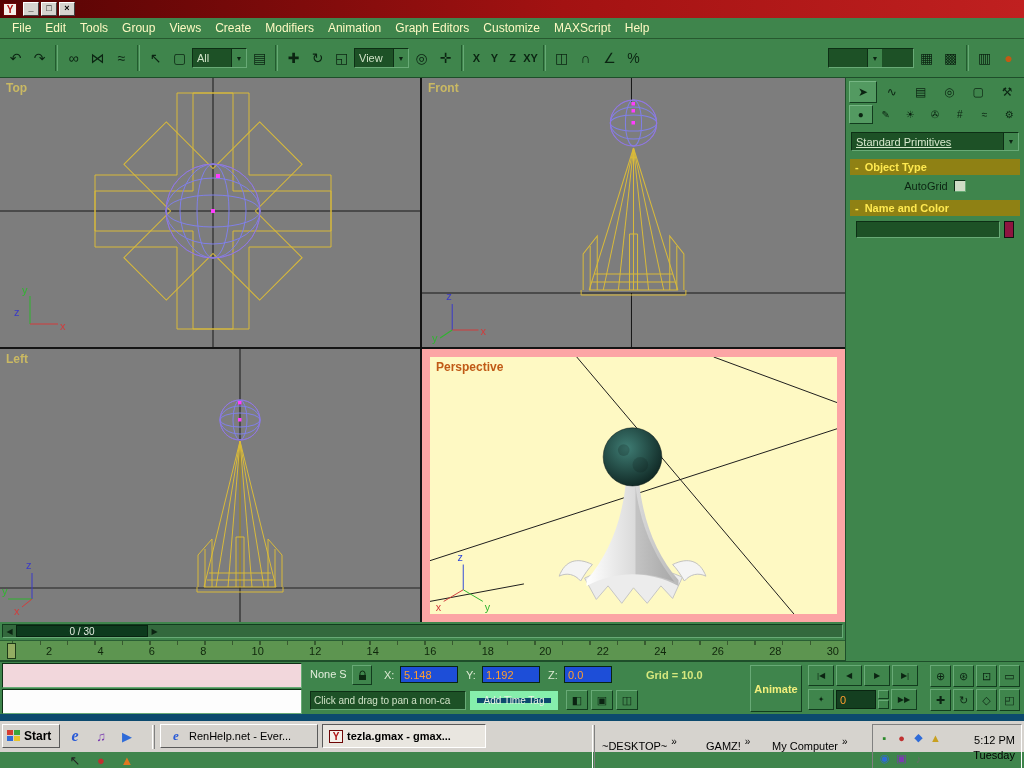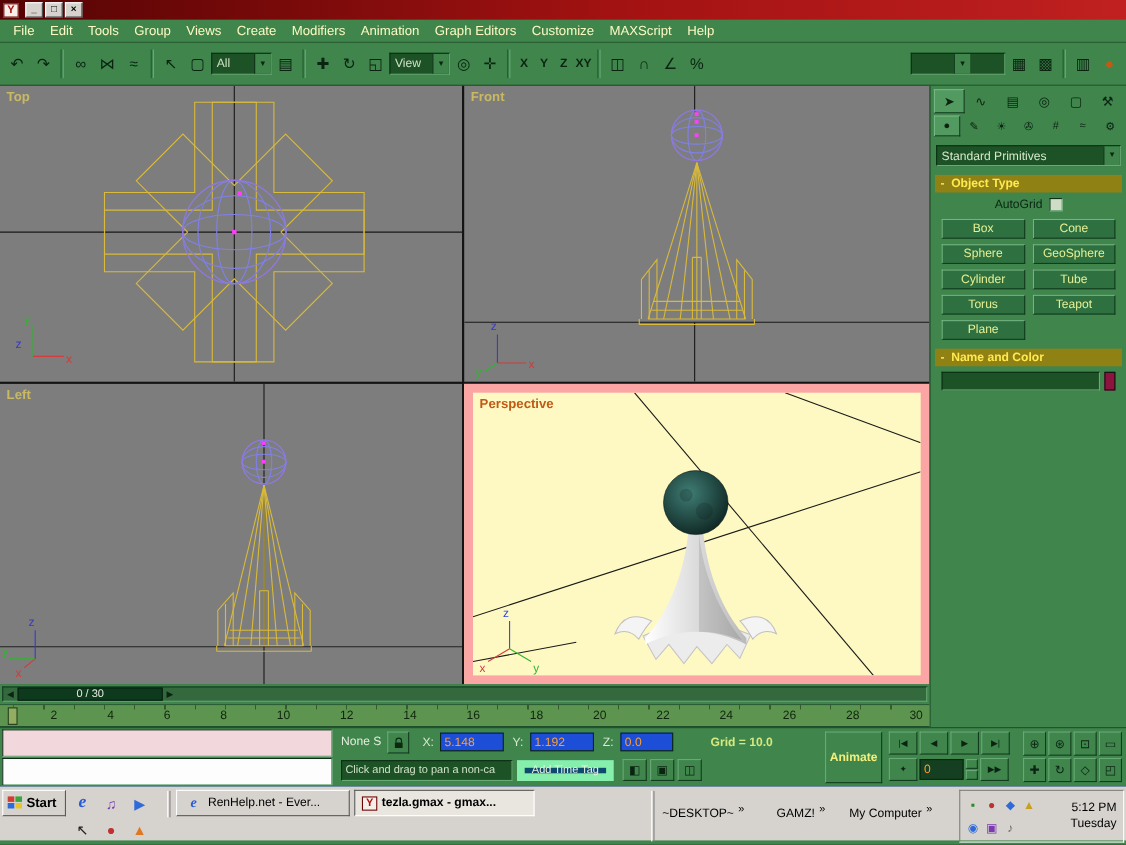--- a/index.html
+++ b/index.html
@@ -51,21 +51,21 @@
   
   .cmd-panel { position:absolute; left:845px; top:78px; width:179px; height:583px; background:#3f854c;
     border-left:1px solid #1e4e2a; padding:3px 3px; }
   .ptabs { display:flex; gap:1px; margin-bottom:2px; }
   .ptab { flex:1; height:22px; display:flex; align-items:center; justify-content:center;
     font-size:12px; color:#0b2412; border:1px solid transparent; }
   .ptab.active { background:#539a61; border-color:#76b684 #123c1e #123c1e #76b684; }
   .pcats .ptab { height:19px; font-size:10px; }
   .pdd { margin:8px 2px 2px; height:19px; background:#1d5126; border:1px solid;
     border-color:#0d2f15 #68aa76 #68aa76 #0d2f15; color:#d6e8cc; display:flex; align-items:center; }
-  .pdd .val { flex:1; padding:0 4px; }
+  .pdd .val { flex:1; padding:0 4px;text-decoration:underline; }
   .rollout { height:16px; background:#8f8114; color:#ffe94f; display:flex; align-items:center;
     margin:8px 1px 5px; padding:0 5px; font-weight:bold; gap:6px; }
   .autogrid { display:flex; align-items:center; justify-content:center; gap:6px; color:#0b2412; margin:2px 0 7px; }
   .checkbox { width:12px; height:12px; background:#cfdcc6; border:1px solid;
     border-color:#0d2f15 #68aa76 #68aa76 #0d2f15; }
   .objgrid { display:grid; grid-template-columns:1fr 1fr; gap:5px 7px; padding:0 7px; }
   .obtn { height:18px; background:#2e7040; border:1px solid; border-color:#74b382 #123c1e #123c1e #74b382;
     color:#e6ef93; display:flex; align-items:center; justify-content:center; font-size:11px; }
   .namerow { display:flex; gap:4px; padding:0 7px; margin-top:5px; }
   .nameinput { flex:1; height:17px; background:#1d5126; border:1px solid;
@@ -125,22 +125,22 @@
   .frame-field { width:40px; height:19px; background:#143f20; border:1px solid #0a2511;
     color:#ff9e2e; font-size:11px; padding:0 3px; font-family:"Liberation Sans",sans-serif; }
   .spin { width:11px; height:19px; display:flex; flex-direction:column; gap:1px; }
   .spin i { flex:1; background:#3f854c; border:1px solid; border-color:#68aa76 #123c1e #123c1e #68aa76; }
   .navgrid { position:absolute; left:930px; top:3px; display:grid; grid-template-columns:repeat(4,21px);
     grid-auto-rows:22px; gap:2px; }
   .navbtn { background:#3f854c; border:1px solid; border-color:#68aa76 #123c1e #123c1e #68aa76;
     display:flex; align-items:center; justify-content:center; font-size:11px; color:#0b2412; }
 
   
-  .taskbar { position:absolute; left:0; top:714px; width:1024px; height:50px; background:#d6d3ce;
-    border-top:1px solid #0c4a6e; color:#000; }
+  .taskbar { position:absolute; left:0; top:714px; width:1024px; height:38px; background:#d6d3ce;
+    border-top:7px solid #0c4a6e; color:#000; }
   .g-raised { background:#d6d3ce; border:1px solid; border-color:#fff #5a5a5a #5a5a5a #fff; }
   .g-pressed { background:#e9e6e0; border:1px solid; border-color:#5a5a5a #fff #fff #5a5a5a; }
   .start { position:absolute; left:2px; top:3px; width:58px; height:24px; display:flex;
     align-items:center; gap:3px; padding:0 4px; font-weight:bold; font-size:12px; }
   .flag { width:14px; height:12px; display:grid; grid-template-columns:6px 6px; grid-auto-rows:5px; gap:1px; }
   .flag i { display:block; }
   .f1{background:#d43c32}.f2{background:#3ba53b}.f3{background:#2f6bd8}.f4{background:#e8c32a}
   .ql { position:absolute; left:66px; top:6px; display:flex; gap:8px; }
   .ql.r2 { top:30px; }
   .qlicon { width:18px; height:18px; display:flex; align-items:center; justify-content:center; font-size:13px; }
@@ -424,31 +424,20 @@
     <span class="dd-arrow" style="height:17px">▼</span>
   </div>
   <div class="rollout">
     <span>-</span>
     <span>Object Type</span>
   </div>
   <div class="autogrid">
     <span>AutoGrid</span>
     <span class="checkbox"></span>
   </div>
-  <div class="objgrid">
-    <span class="obtn">Box</span>
-    <span class="obtn">Cone</span>
-    <span class="obtn">Sphere</span>
-    <span class="obtn">GeoSphere</span>
-    <span class="obtn">Cylinder</span>
-    <span class="obtn">Tube</span>
-    <span class="obtn">Torus</span>
-    <span class="obtn">Teapot</span>
-    <span class="obtn">Plane</span>
-  </div>
   <div class="rollout">
     <span>-</span>
     <span>Name and Color</span>
   </div>
   <div class="namerow">
     <input class="nameinput" value="" style="">
     <span class="swatch"></span>
   </div>
 </div>
 

